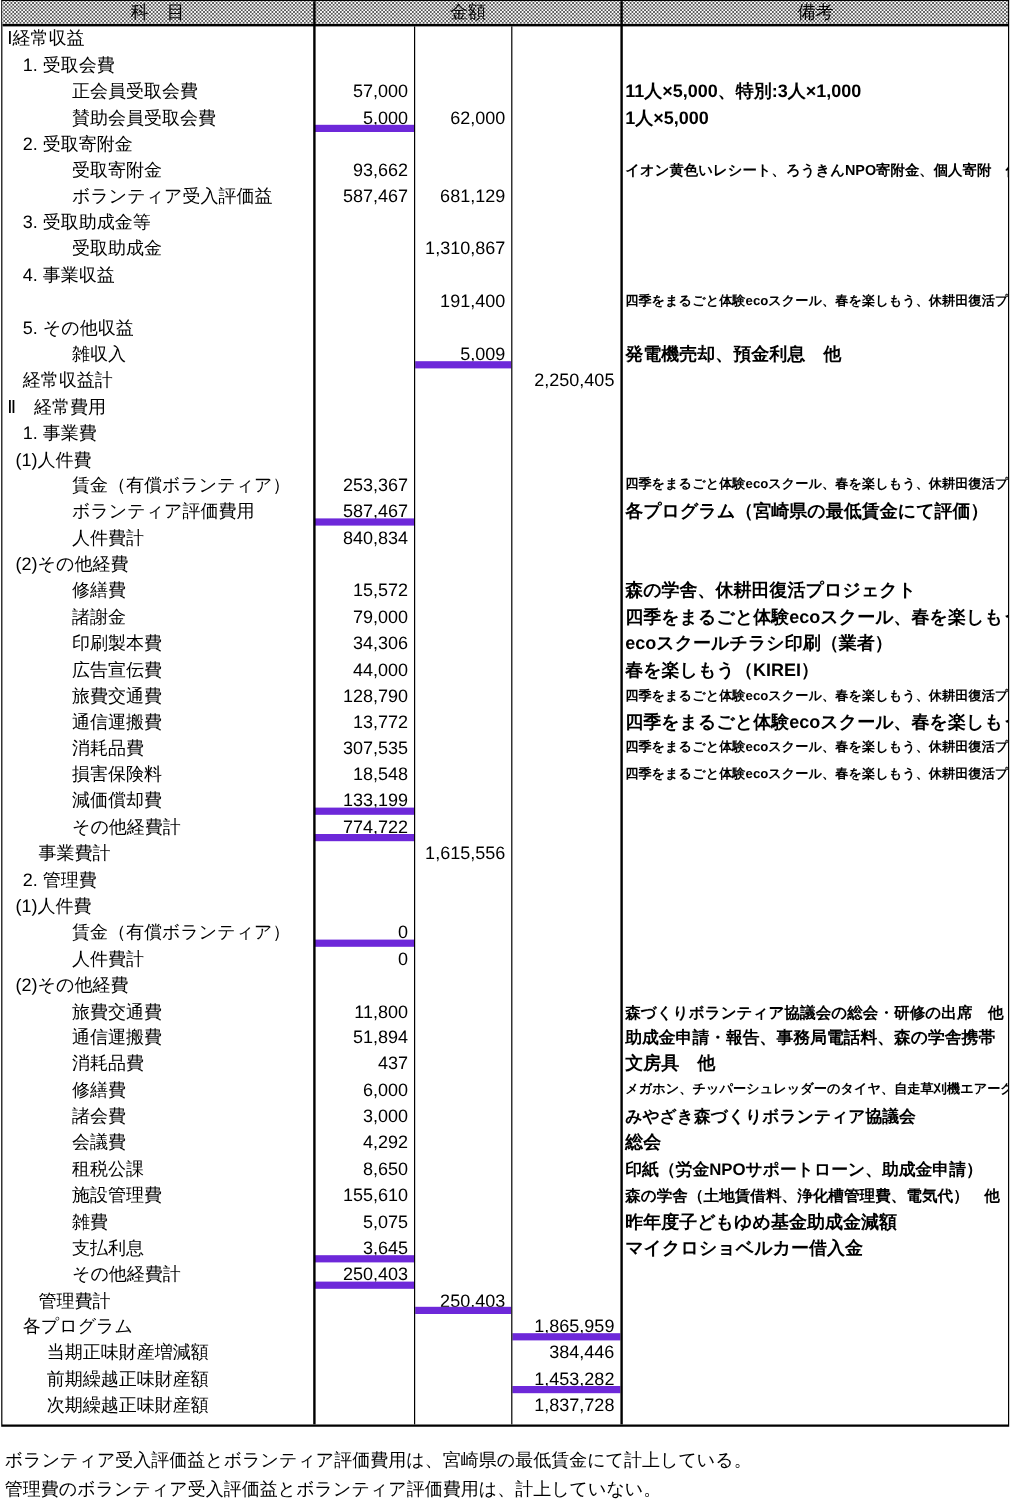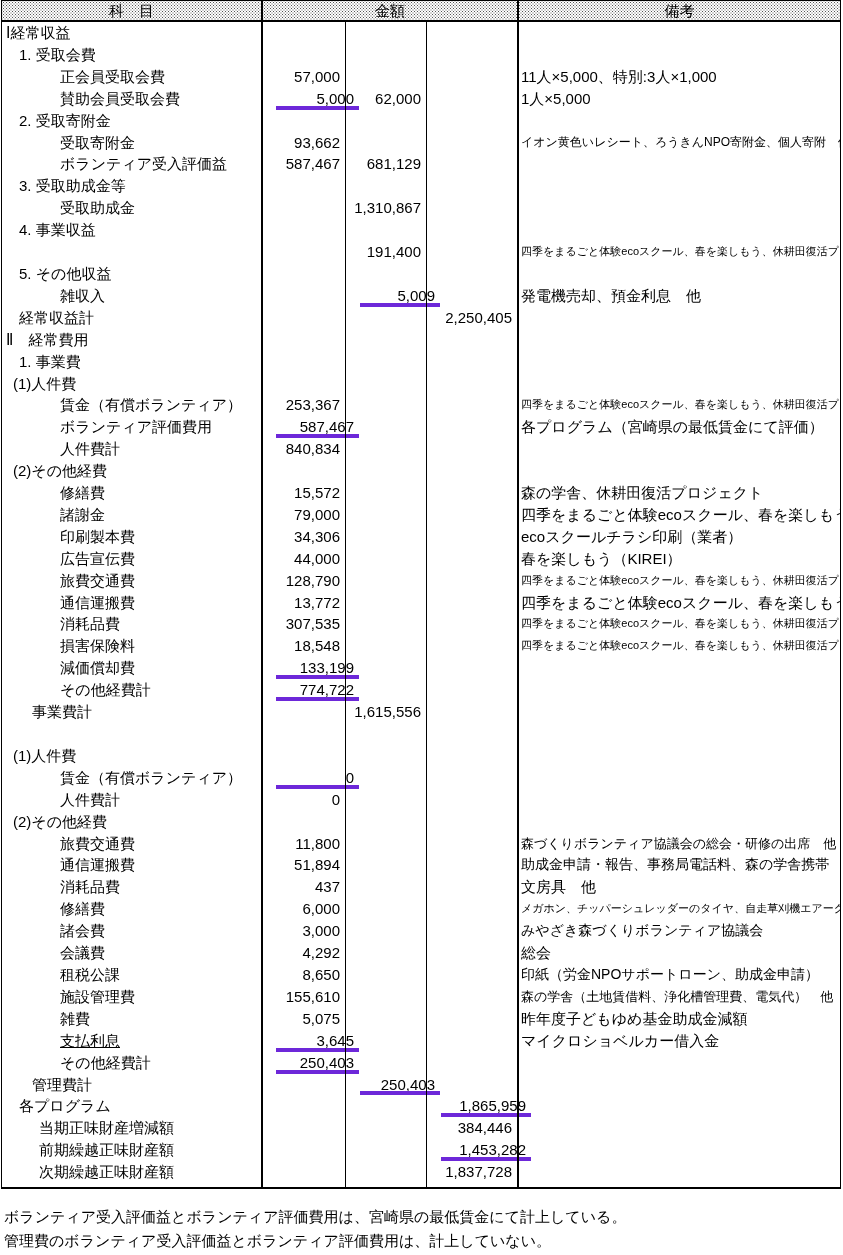--- a/index.html
+++ b/index.html
@@ -37,22 +37,22 @@
   
   #rows{position:absolute;left:0;top:21px;right:0;bottom:0;}
   .row{position:relative;height:21.92px;}
   .cell{position:absolute;top:0;height:100%;line-height:21.92px;
     white-space:nowrap;overflow:hidden;box-sizing:border-box;}
   .label{left:0;width:259px;font-size:15px;}
   .num{font-size:15px;text-align:right;padding-right:5px;}
   .amount1{left:260px;width:83px;}
   .amount2{left:344px;width:80px;}
   .amount3{left:425px;width:90px;}
-  .remark{left:517px;width:321px;font-size:15px;padding-left:2px;}
-  .ul{border-bottom:4px solid #6d28d9;margin-left:14px;}
+  .remark{left:517px;width:321px;font-size:15px;padding-left:2px;font-weight:bold;}
+  .ul{border-bottom:6px solid #6d28d9;}
   
   .footnote{position:absolute;left:4px;font-size:15px;white-space:nowrap;}
   #footnote-1{top:1208px;}
   #footnote-2{top:1232px;}
 </style>
 </head>
 <body>
 
 <div id="canvas">
   <div id="fin-table">
@@ -278,20 +278,21 @@
           <div class="cell remark"></div>
         </div>
         <div class="row">
           <div class="cell label" style="padding-left: 30px;">事業費計</div>
           <div class="cell num amount1"></div>
           <div class="cell num amount2">1,615,556</div>
           <div class="cell num amount3"></div>
           <div class="cell remark"></div>
         </div>
         <div class="row">
+          <div class="cell label" style="padding-left: 17px;">2. 管理費</div>
           <div class="cell num amount1"></div>
           <div class="cell num amount2"></div>
           <div class="cell num amount3"></div>
           <div class="cell remark"></div>
         </div>
         <div class="row">
           <div class="cell label" style="padding-left: 11px;">(1)人件費</div>
           <div class="cell num amount1"></div>
           <div class="cell num amount2"></div>
           <div class="cell num amount3"></div>
@@ -375,21 +376,21 @@
           <div class="cell remark" style="font-size: 13px;">森の学舎（土地賃借料、浄化槽管理費、電気代）　他</div>
         </div>
         <div class="row">
           <div class="cell label" style="padding-left: 58px;">雑費</div>
           <div class="cell num amount1">5,075</div>
           <div class="cell num amount2"></div>
           <div class="cell num amount3"></div>
           <div class="cell remark">昨年度子どもゆめ基金助成金減額</div>
         </div>
         <div class="row">
-          <div class="cell label" style="padding-left: 58px; text-decoration: underline;">支払利息</div>
+          <div class="cell label" style="padding-left: 58px;">支払利息</div>
           <div class="cell num amount1 ul">3,645</div>
           <div class="cell num amount2"></div>
           <div class="cell num amount3"></div>
           <div class="cell remark">マイクロショベルカー借入金</div>
         </div>
         <div class="row">
           <div class="cell label" style="padding-left: 58px;">その他経費計</div>
           <div class="cell num amount1 ul">250,403</div>
           <div class="cell num amount2"></div>
           <div class="cell num amount3"></div>

